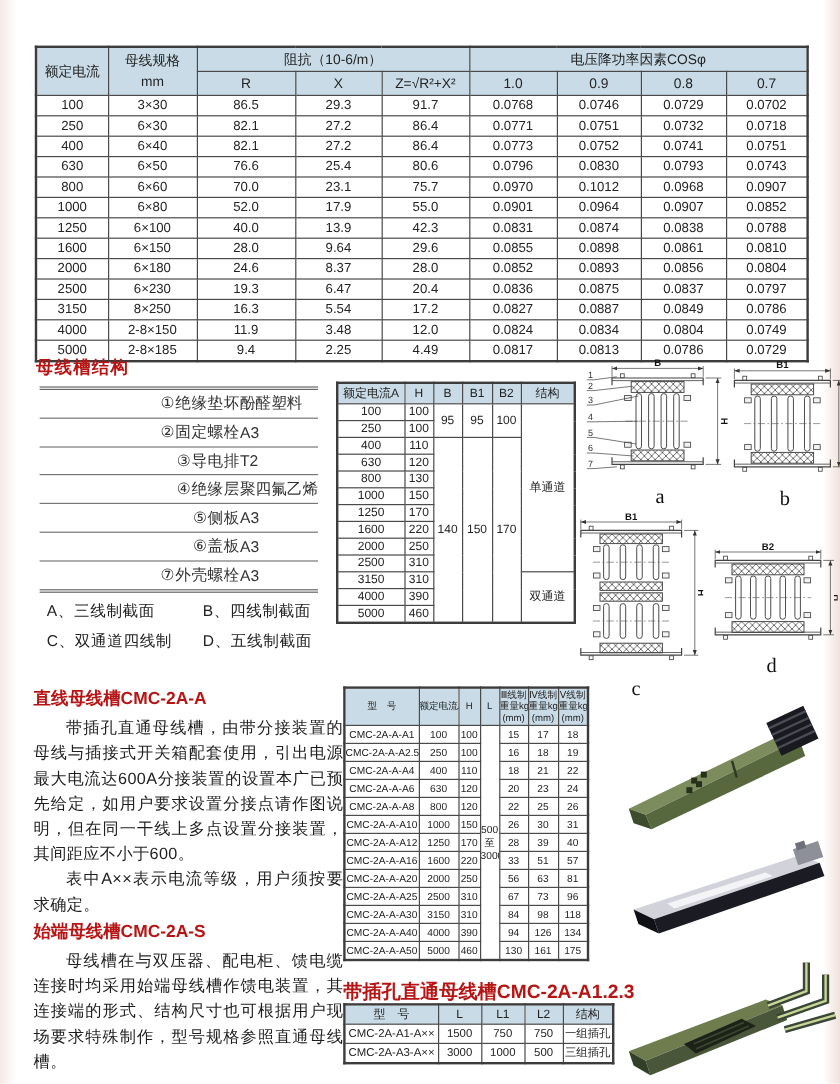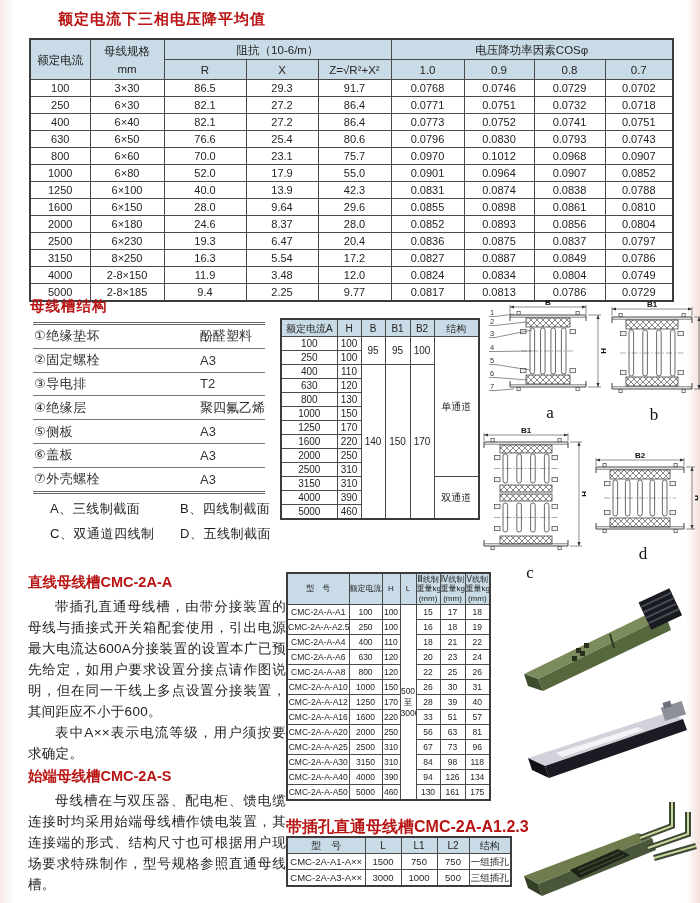--- a/index.html
+++ b/index.html
@@ -30,24 +30,24 @@
   #cmc-table td{font-size:8.5px;height:14px;line-height:14px;}
   #cmc-table td.lcell{line-height:11px;}
 
   #socket-table{position:absolute;left:286px;top:836px;width:224px;}
   #socket-table th{font-size:10px;height:15px;line-height:15px;}
   #socket-table td{font-size:9.5px;height:15px;line-height:15px;}
 
   #parts-table{position:absolute;left:33px;top:322px;width:232px;border-top:3px double #666;border-bottom:3px double #666;}
   .prow{display:flex;height:22.8px;align-items:center;border-bottom:1.5px solid #777;font-size:13px;color:#333;}
   .prow:last-child{border-bottom:none;}
-  .prow .pname{width:166px;padding-left:1px;letter-spacing:0.5px;}
+  .prow .pname{width:166px;padding-left:1px;letter-spacing:0.5px;text-align:right;}
   .prow .pmat{flex:1;}
 
-  #section-notes{position:absolute;left:50px;top:500px;width:250px;display:grid;
+  #section-notes{position:absolute;left:39px;top:500px;width:250px;display:grid;
     grid-template-columns:130px 1fr;row-gap:7px;font-size:13px;color:#222;letter-spacing:0.5px;}
 
   #text-col{position:absolute;left:28px;top:573px;width:258px;}
   #text-col h2{font-size:14.5px;margin:0 0 4px 0;}
   #text-col h2.second{margin-top:3px;}
   #text-col p{margin:0;font-size:13.5px;line-height:21px;text-align:justify;text-indent:2em;color:#1e1e1e;letter-spacing:0.3px;}
 
   .diag{position:absolute;text-align:center;}
   #diagram-a{left:486px;top:299px;width:128px;}
   #diagram-b{left:604px;top:301px;width:100px;}
@@ -72,21 +72,20 @@
     <defs>
       <pattern id="hx" width="6" height="6" patternUnits="userSpaceOnUse">
         <path d="M0,6 L6,0 M0,0 L6,6" stroke="#555" stroke-width="0.7"></path>
       </pattern>
       <marker id="ar" viewBox="0 0 10 10" refX="9" refY="5" markerWidth="8" markerHeight="8" orient="auto-start-reverse">
         <path d="M0,1.5 L9,5 L0,8.5 z" fill="#333"></path>
       </marker>
     </defs>
   </svg>
 
-  <h1 id="t1" class="red-title">额定电流下三相电压降平均值</h1>
 
   <table id="voltage-table" class="grid">
       <colgroup>
         <col style="width:60px">
         <col style="width:74px">
         <col style="width:82px">
         <col style="width:72px">
         <col style="width:73px">
         <col style="width:73px">
         <col style="width:70px">
@@ -241,21 +240,21 @@
           <td>0.0824</td>
           <td>0.0834</td>
           <td>0.0804</td>
           <td>0.0749</td>
         </tr>
         <tr>
           <td>5000</td>
           <td>2-8×185</td>
           <td>9.4</td>
           <td>2.25</td>
-          <td>9.77</td>
+          <td>4.49</td>
           <td>0.0817</td>
           <td>0.0813</td>
           <td>0.0786</td>
           <td>0.0729</td>
         </tr>
       </tbody>
     </table>
 
   <h2 id="t2" class="red-title">母线槽结构</h2>
 

